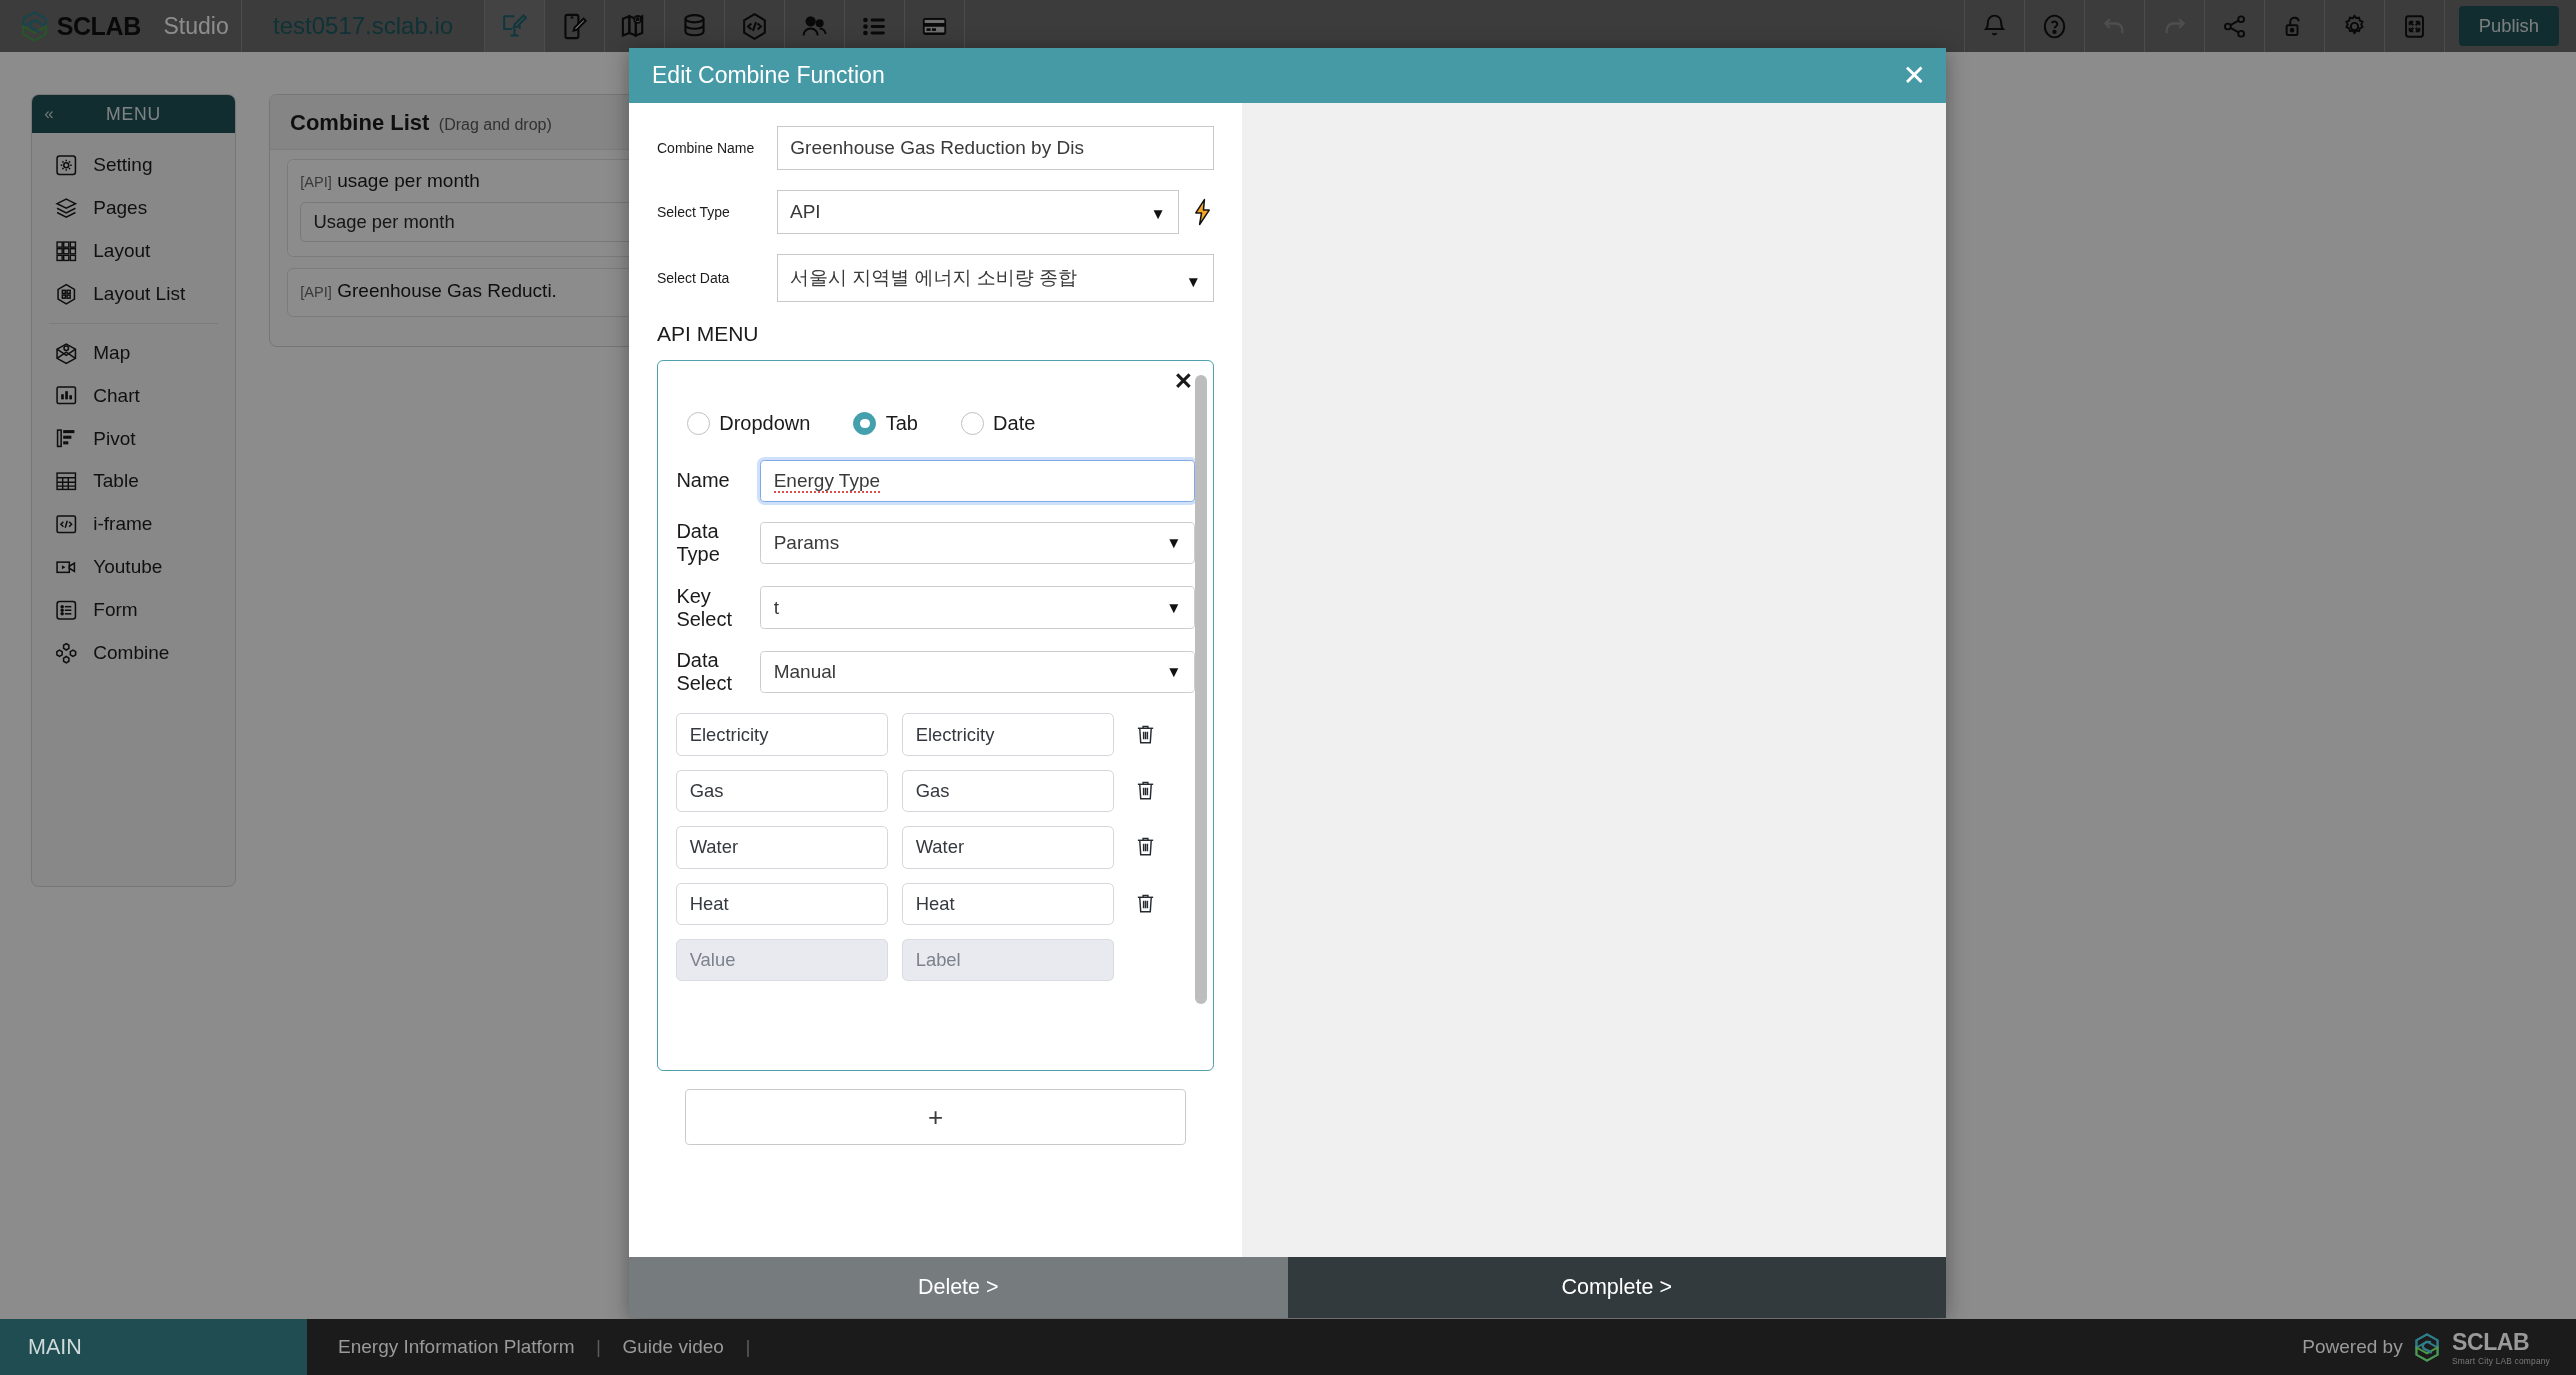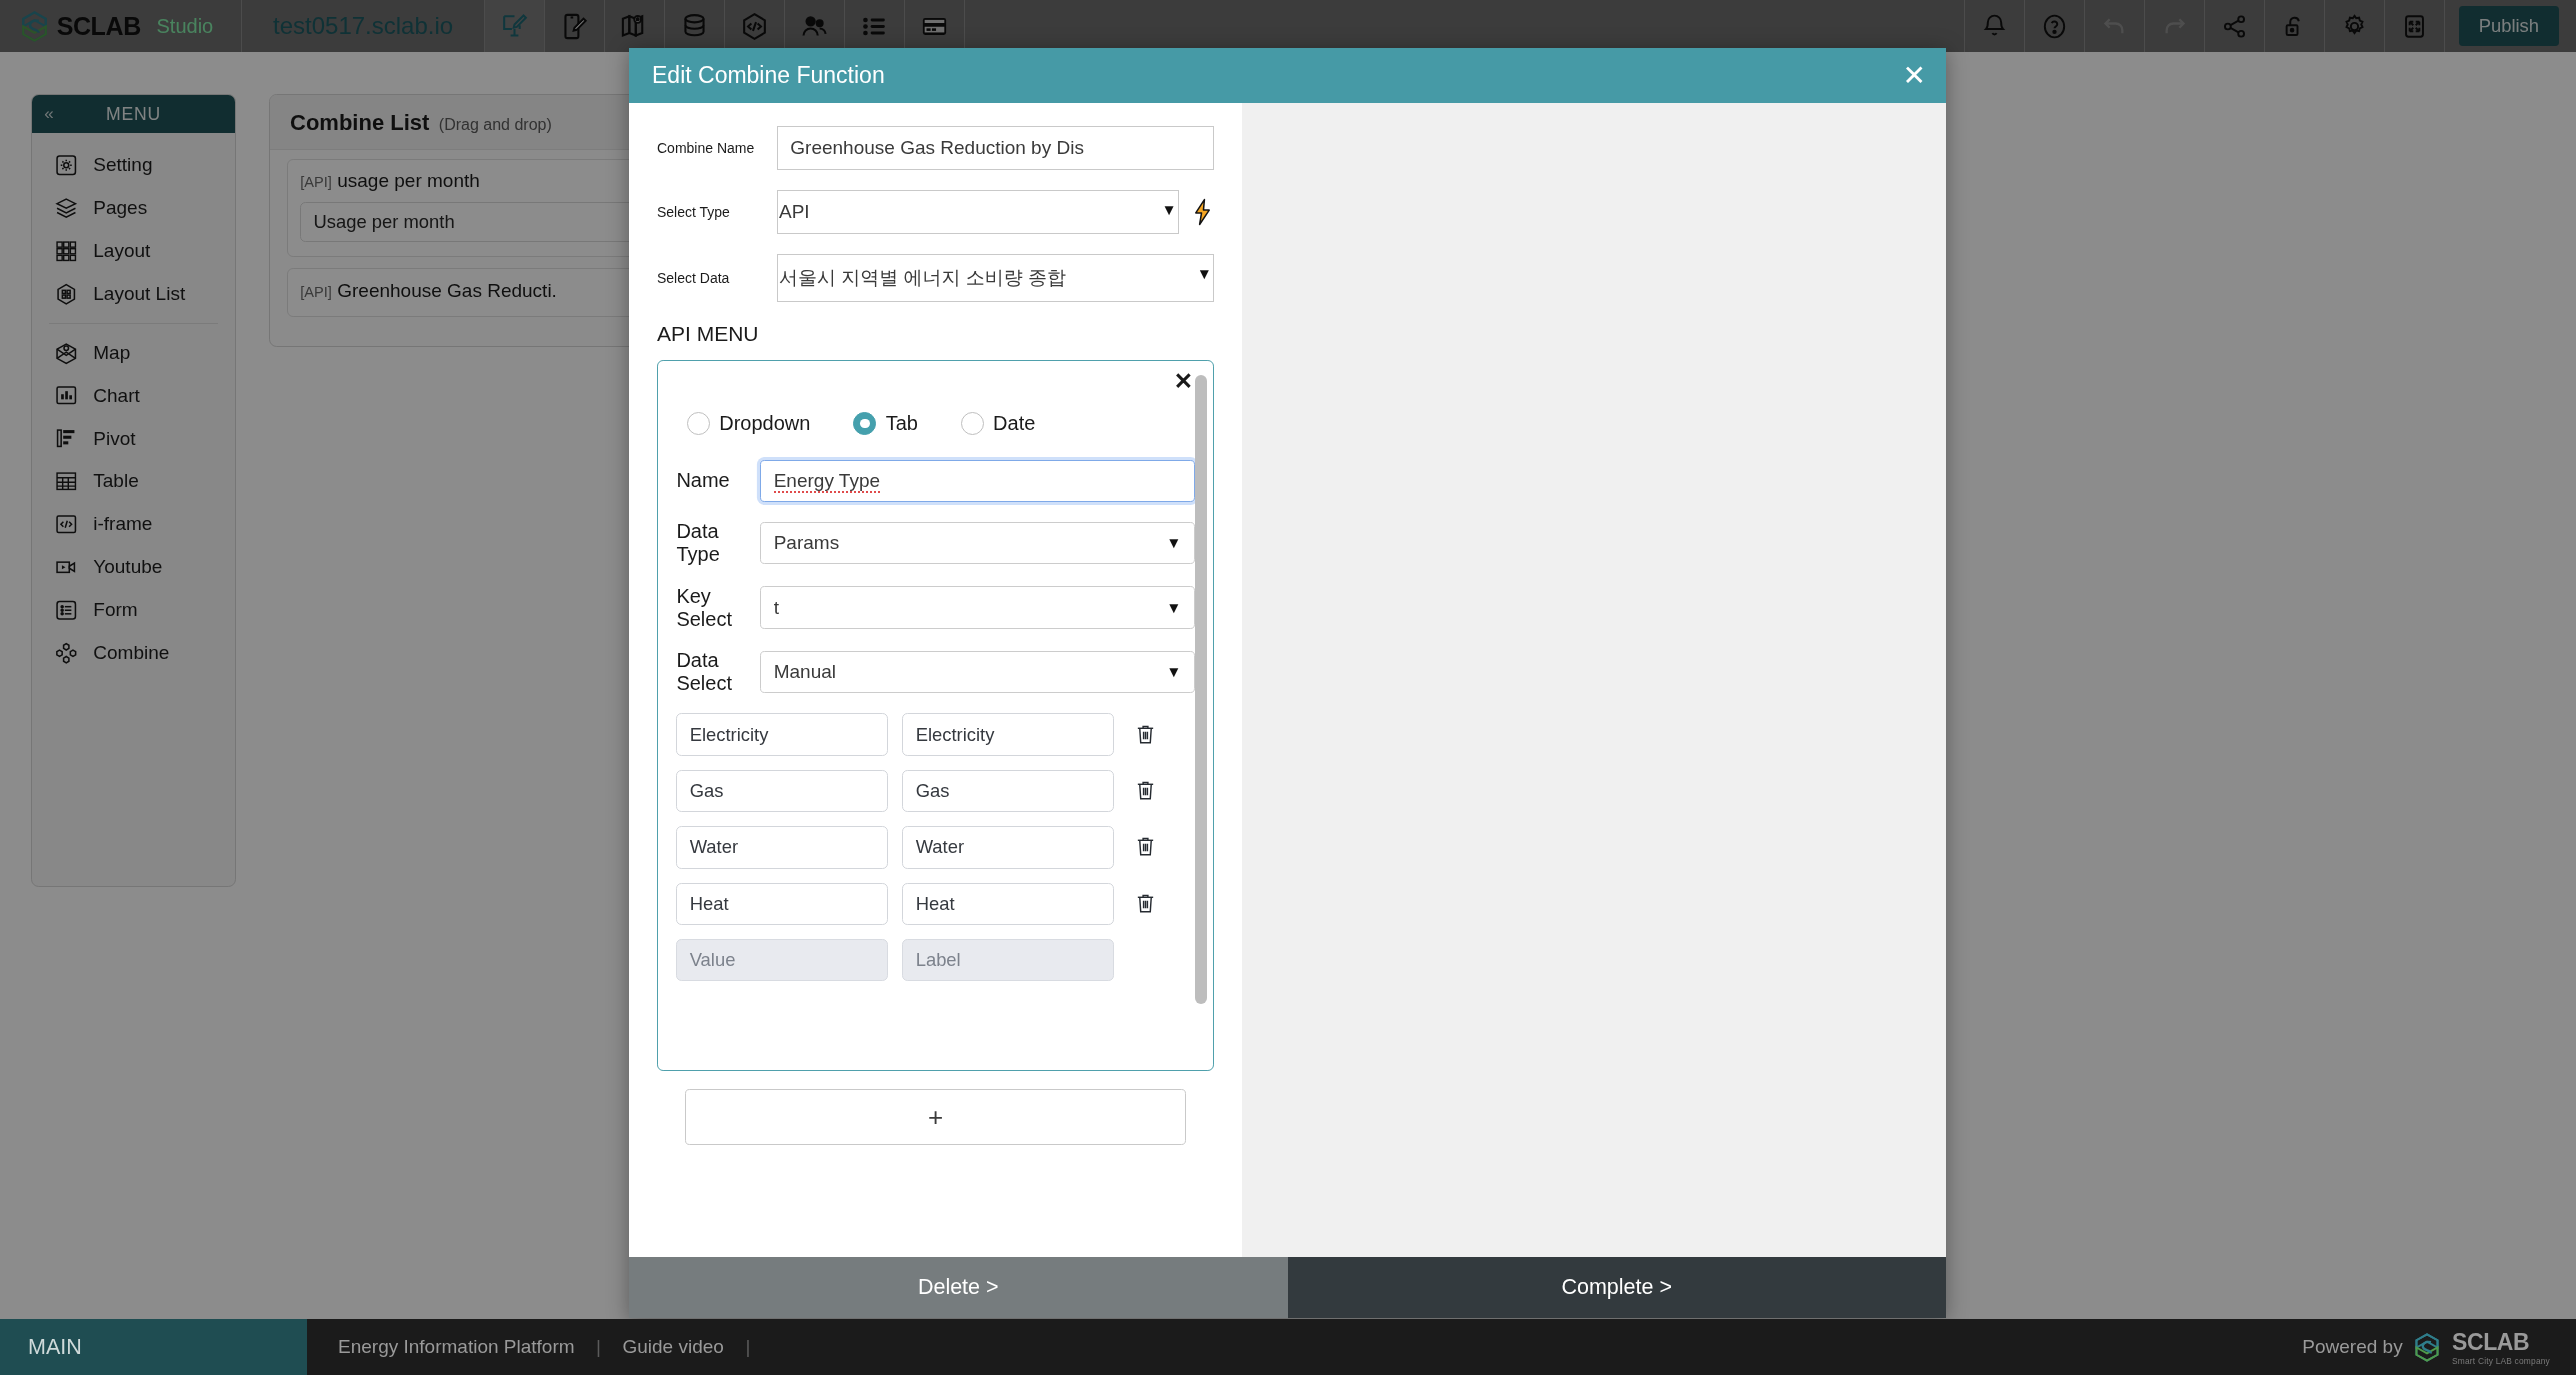--- a/index.html
+++ b/index.html
@@ -15,21 +15,21 @@
   .topbar {
     position: absolute; top: 0; left: 0; width: 2576px; height: 52px;
     background: #6d6d6d; display: flex; align-items: stretch;
   }
   .brand {
     width: 242px; display: flex; align-items: center; gap: 7.7px;
     padding-left: 20px; border-right: 0.8px solid #8a8a8a;
   }
   .brand-mark { width: 29px; height: 31px; flex: none; }
   .brand-sclab { font-size: 25px; font-weight: bold; letter-spacing: -0.4px; color: #111; }
-  .brand-studio { font-size: 20px; color: #86efac; margin-left: 8px; }
+  .brand-studio { font-size: 23px; color: #ffffff; margin-left: 15px; }
   .site-name {
     display: flex; align-items: center; padding: 0 31px;
     font-size: 24px; color: #1d5b63; border-right: 0.8px solid #8a8a8a;
     white-space: nowrap;
   }
   .tb-icons { display: flex; align-items: stretch; }
   .tb-btn {
     width: 60px; display: flex; align-items: center; justify-content: center;
     border-right: 0.8px solid #8a8a8a;
   }
@@ -127,22 +127,22 @@
   .frow { display: flex; align-items: center; margin-bottom: 20px; }
   .flabel { width: 120px; font-size: 14px; color: #1b1b1b; flex: none; }
   .finput {
     flex: 1 1 auto; border: 0.8px solid #c9c9c9; background: #fff;
     padding: 10px 12.3px; font-size: 19px; color: #3a3a3a;
     font-family: "Liberation Sans", sans-serif;
     white-space: nowrap; overflow: hidden;
   }
   .fselect {
     flex: 1 1 auto; border: 0.8px solid #c9c9c9; background: #fff;
-    padding: 10px 1px; font-size: 19px; color: #3a3a3a;
-    display: flex; align-items: flex-start; justify-content: space-between;
+    padding: 10px 12px; font-size: 19px; color: #3a3a3a;
+    display: flex; align-items: flex-end; justify-content: space-between;
     cursor: pointer; white-space: nowrap; overflow: hidden;
   }
   .caret { font-size: 15.3px; color: #111; margin-left: 10.7px; }
   .bolt { margin-left: 12.3px; font-size: 23px; flex: none; }
   .section-label { font-size: 21px; color: #1b1b1b; margin: 6.1px 0 14px 0; }
 
   
   .api-card {
     border: 1.5px solid #4fa0ac; border-radius: 6.1px; background: #fff;
     height: 711px; position: relative; overflow: hidden;

